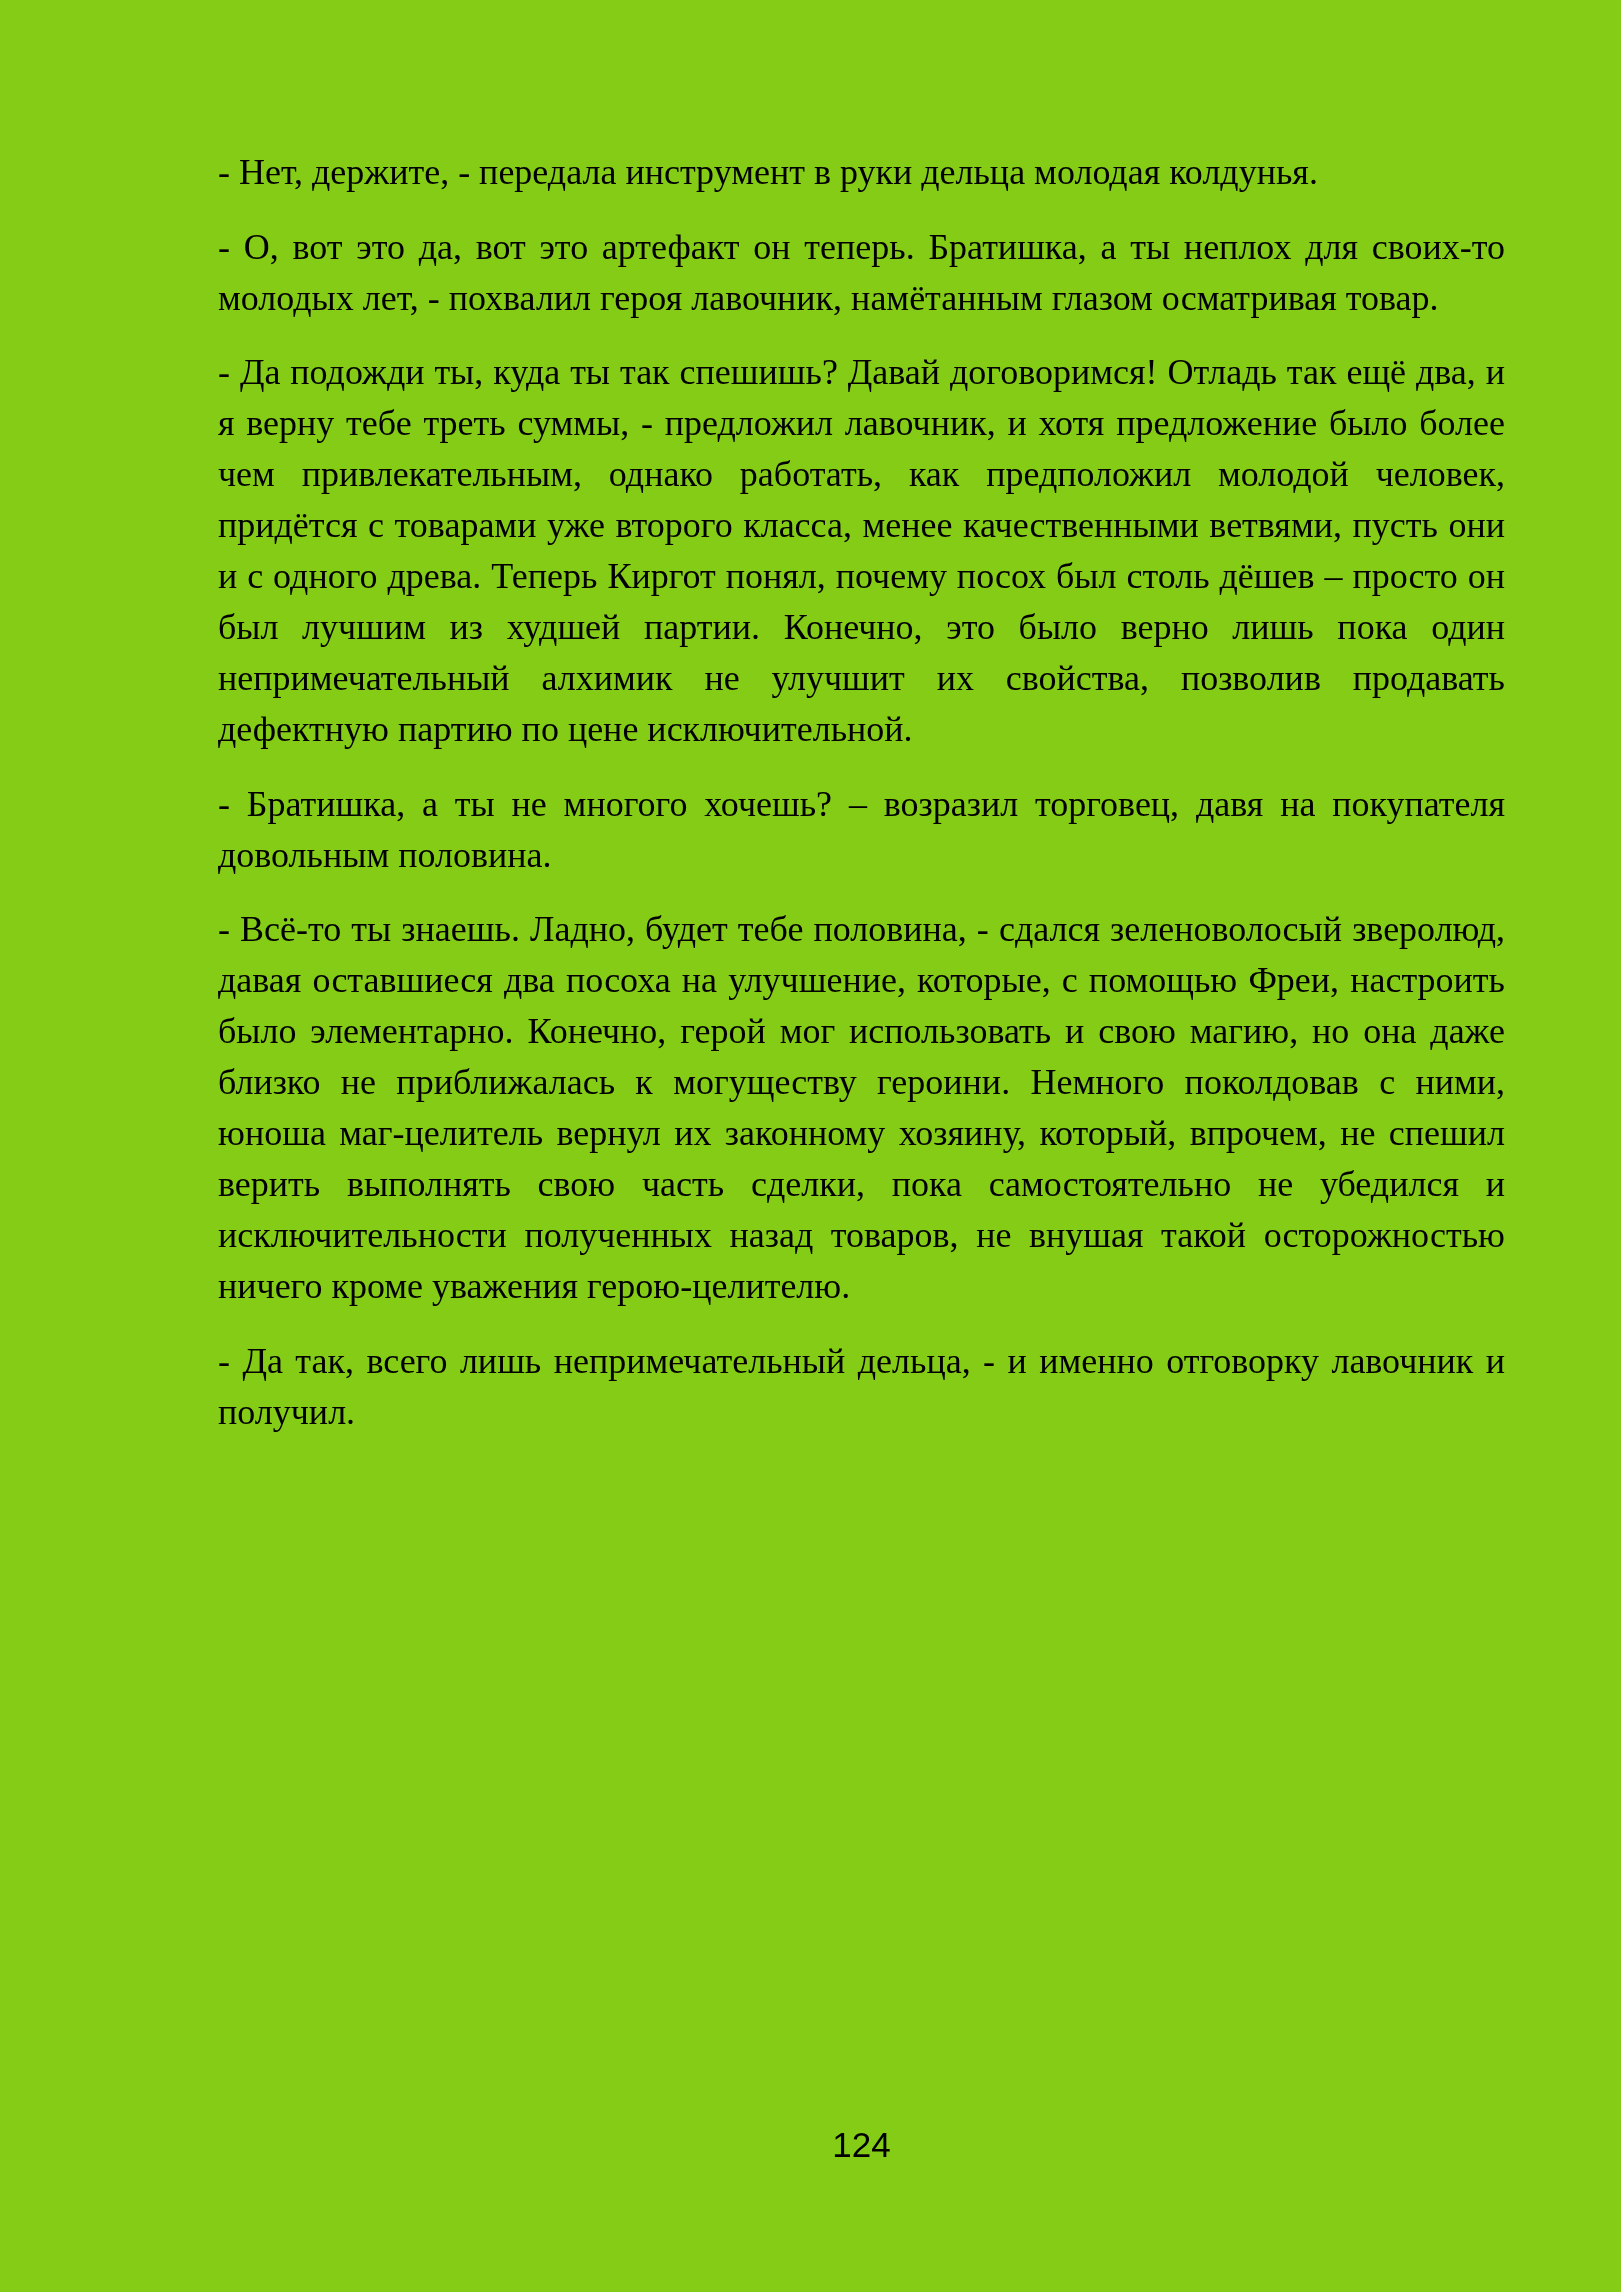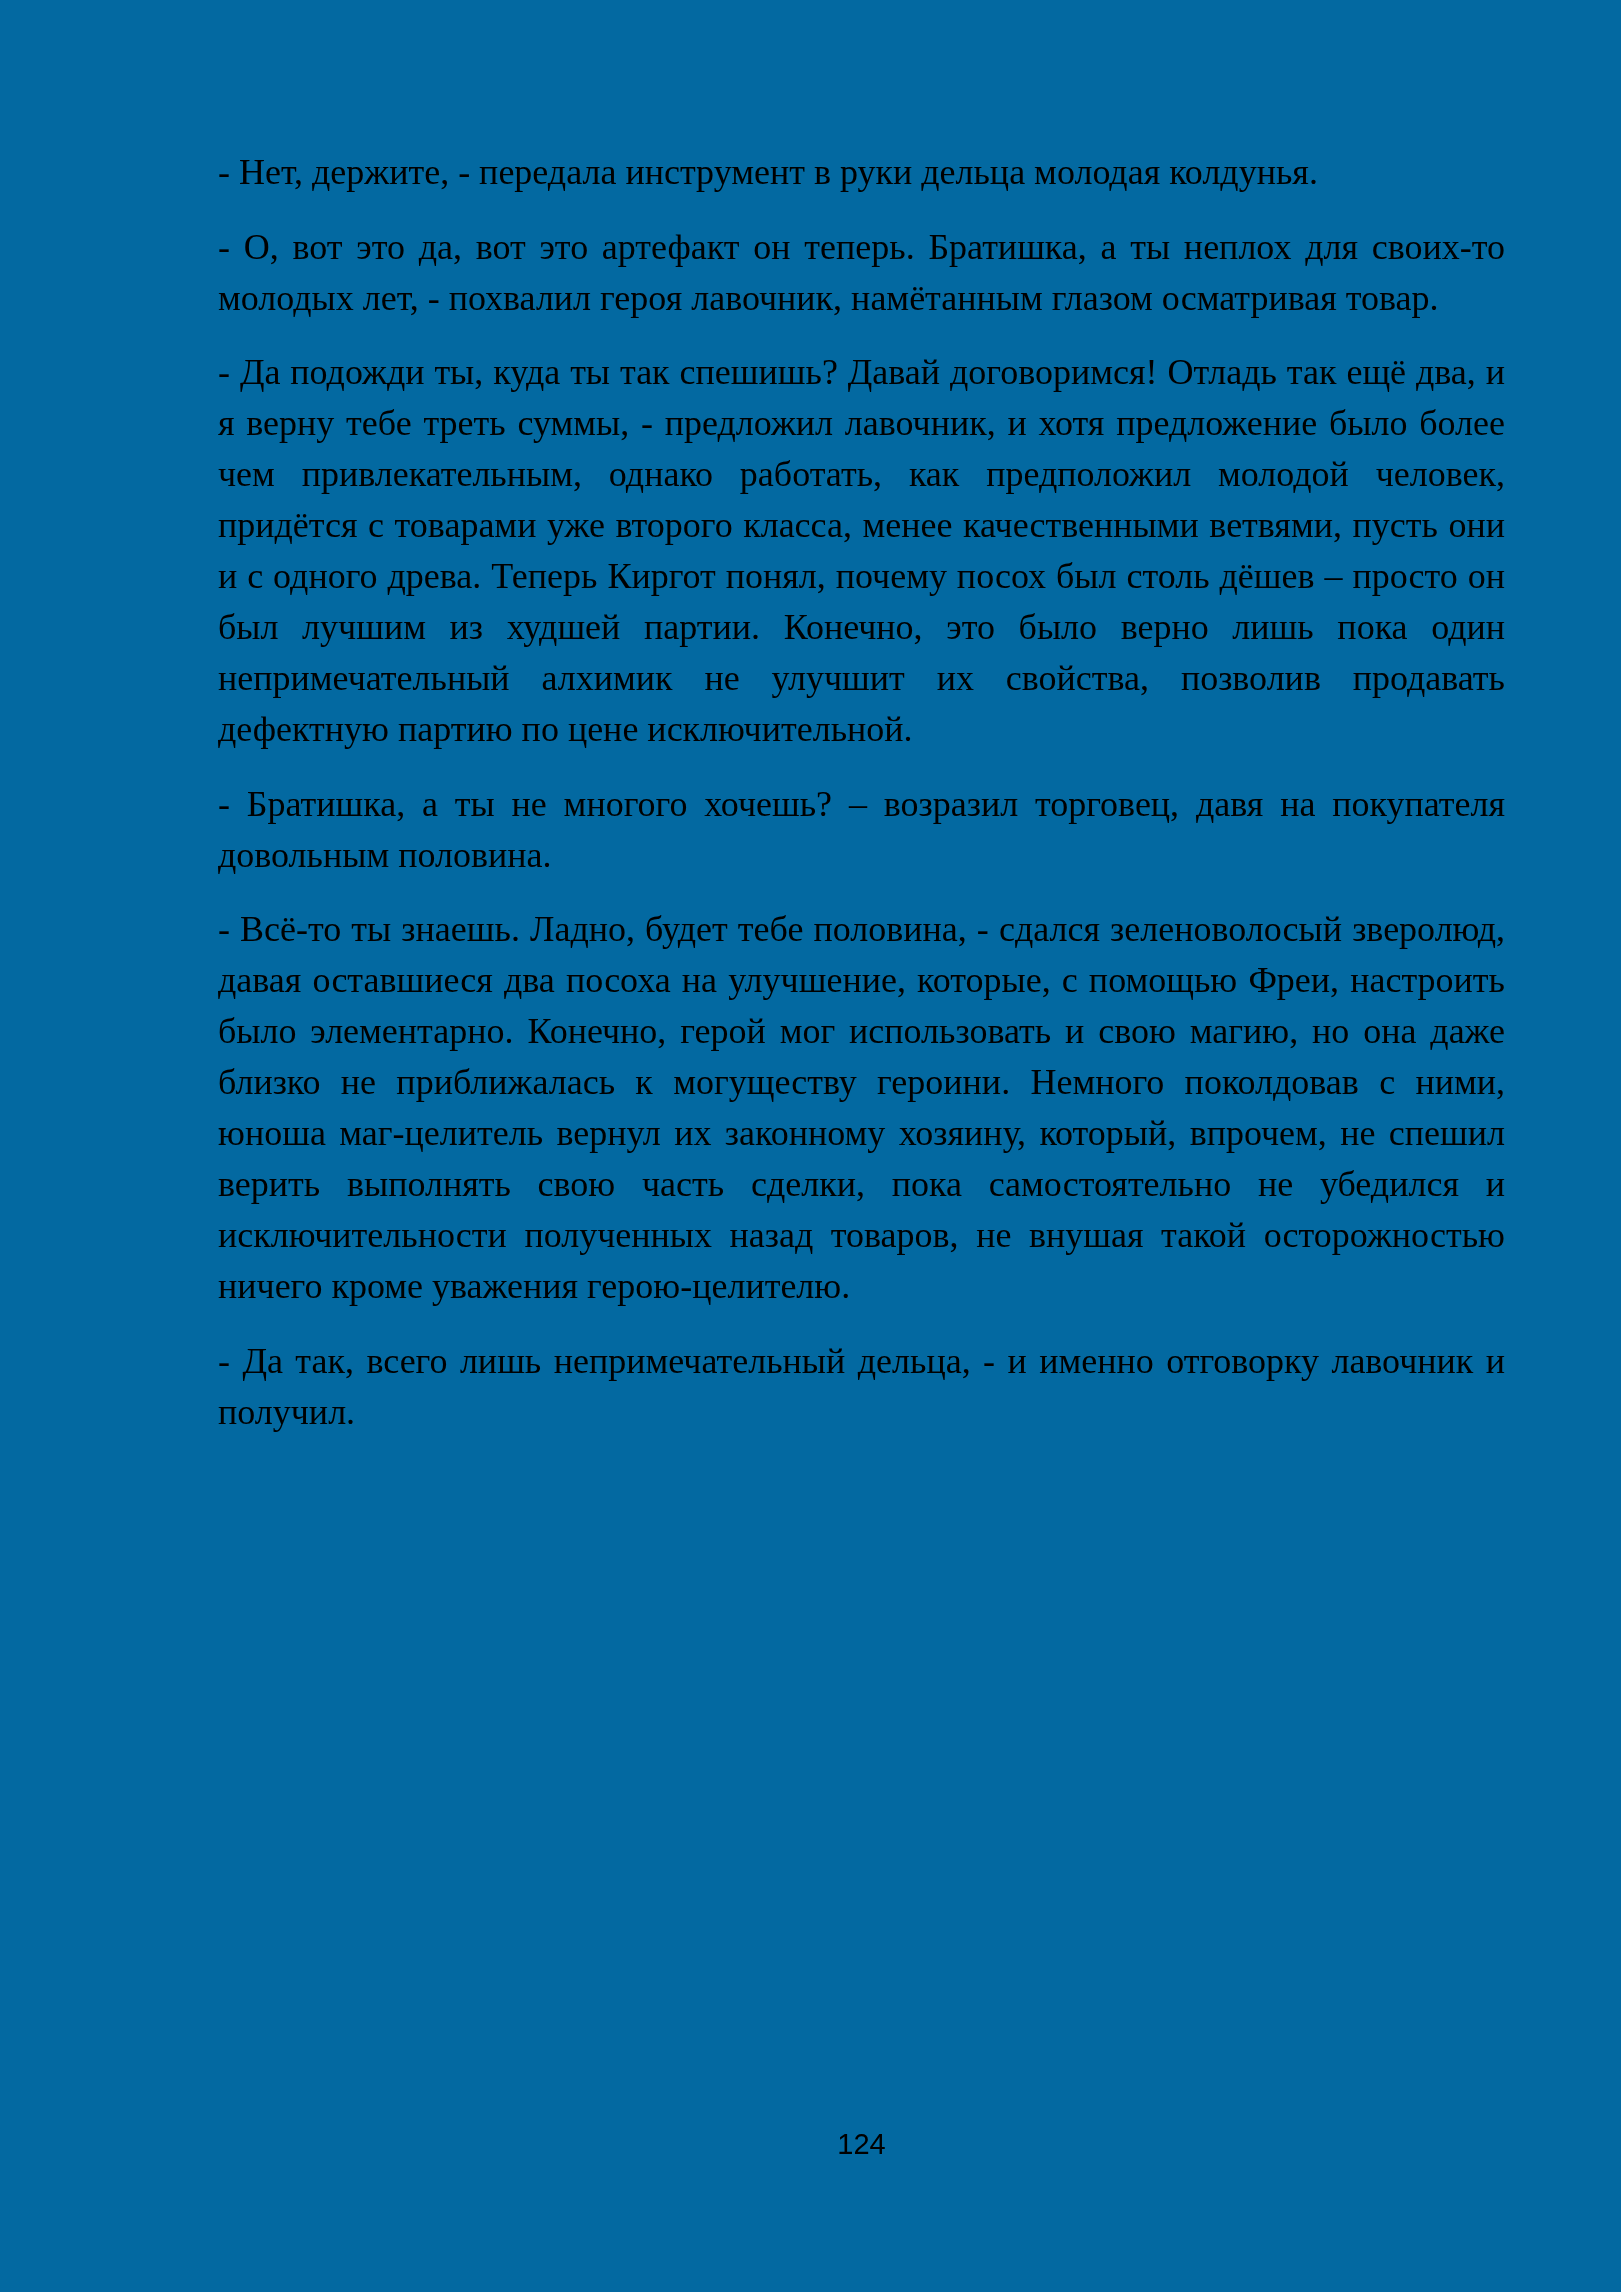--- a/index.html
+++ b/index.html
@@ -9,21 +9,21 @@
   body {
     position: relative;
     width: 1621px;
     height: 2293px;
     background: #ffffff;
     overflow: hidden;
   }
   .document-page {
     position: absolute;
     inset: 0;
-    background: #0369a1;
+    background: #84cc16;
   }
   .text-body {
     position: absolute;
     left: 218px;
     top: 147px;
     width: 1287px;
     font-family: "Liberation Serif", serif;
     font-size: 36px;
     line-height: 51px;
     color: #000000;
@@ -34,21 +34,21 @@
     margin: 0 0 23.5px 0;
     padding: 0;
   }
   .page-number {
     position: absolute;
     left: 218px;
     top: 2123px;
     width: 1287px;
     text-align: center;
     font-family: "Liberation Sans", sans-serif;
-    font-size: 29px;
+    font-size: 35px;
     line-height: 43px;
     color: #000000;
   }
 </style>
 </head>
 <body>
 
 <div class="document-page">
   <div class="text-body" id="text-body">
       <p>- Нет, держите, - передала инструмент в руки дельца молодая колдунья.</p>

